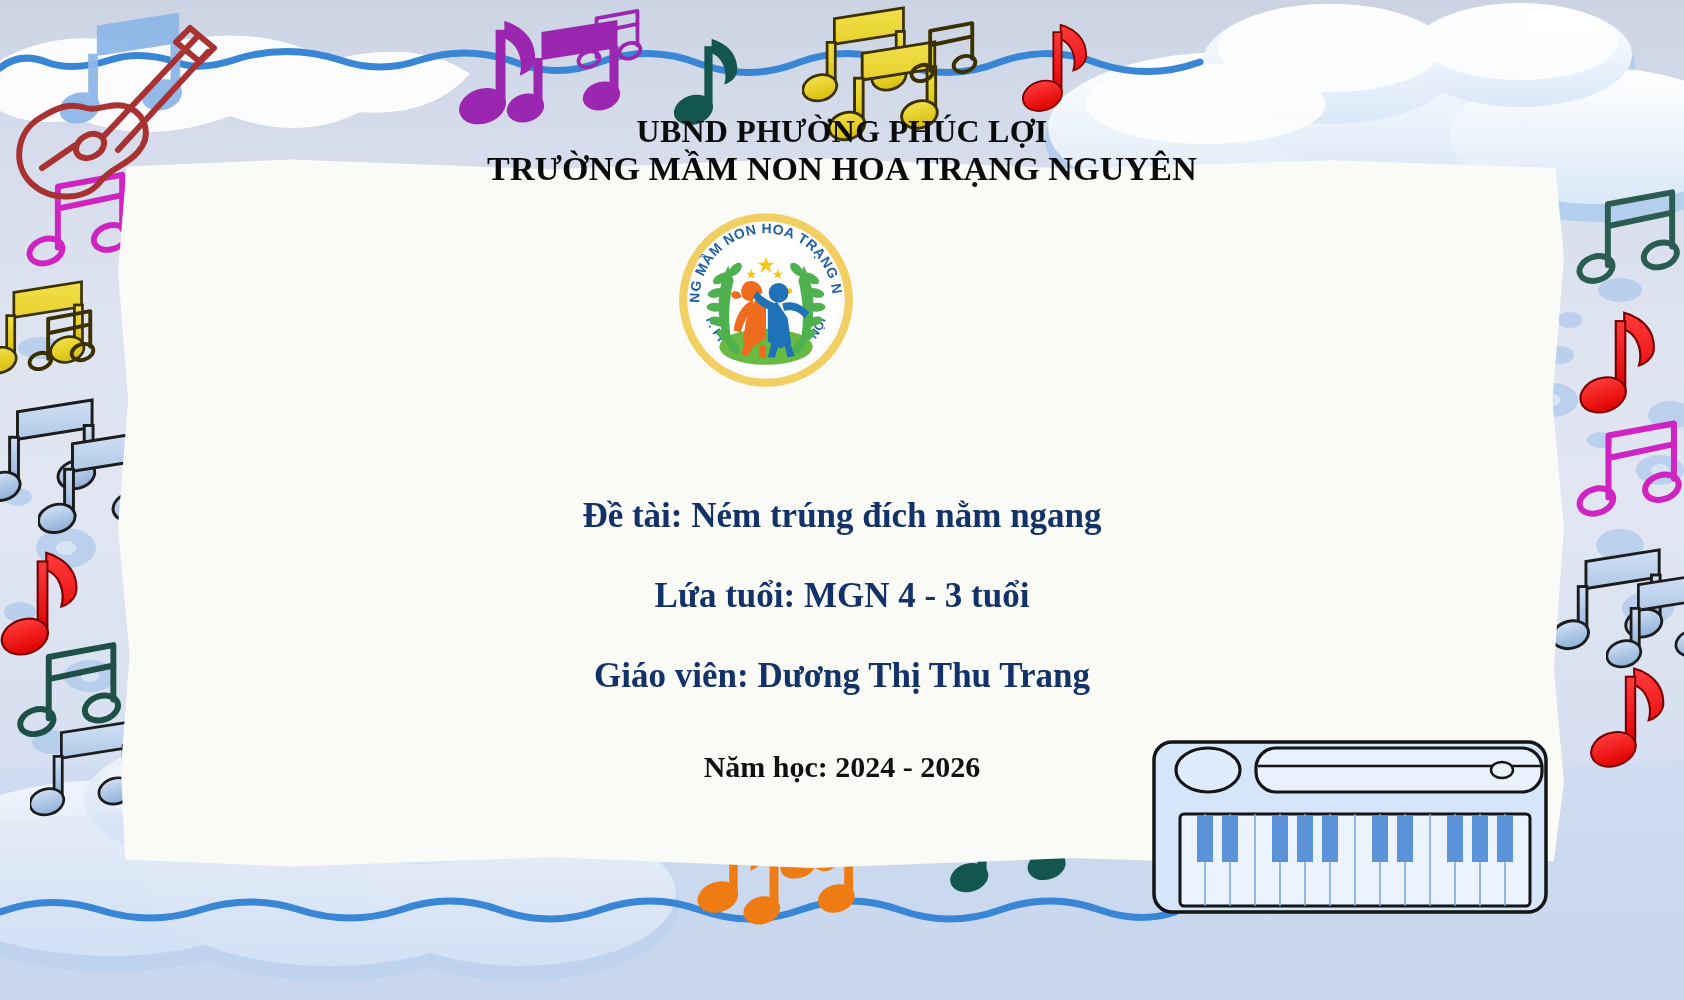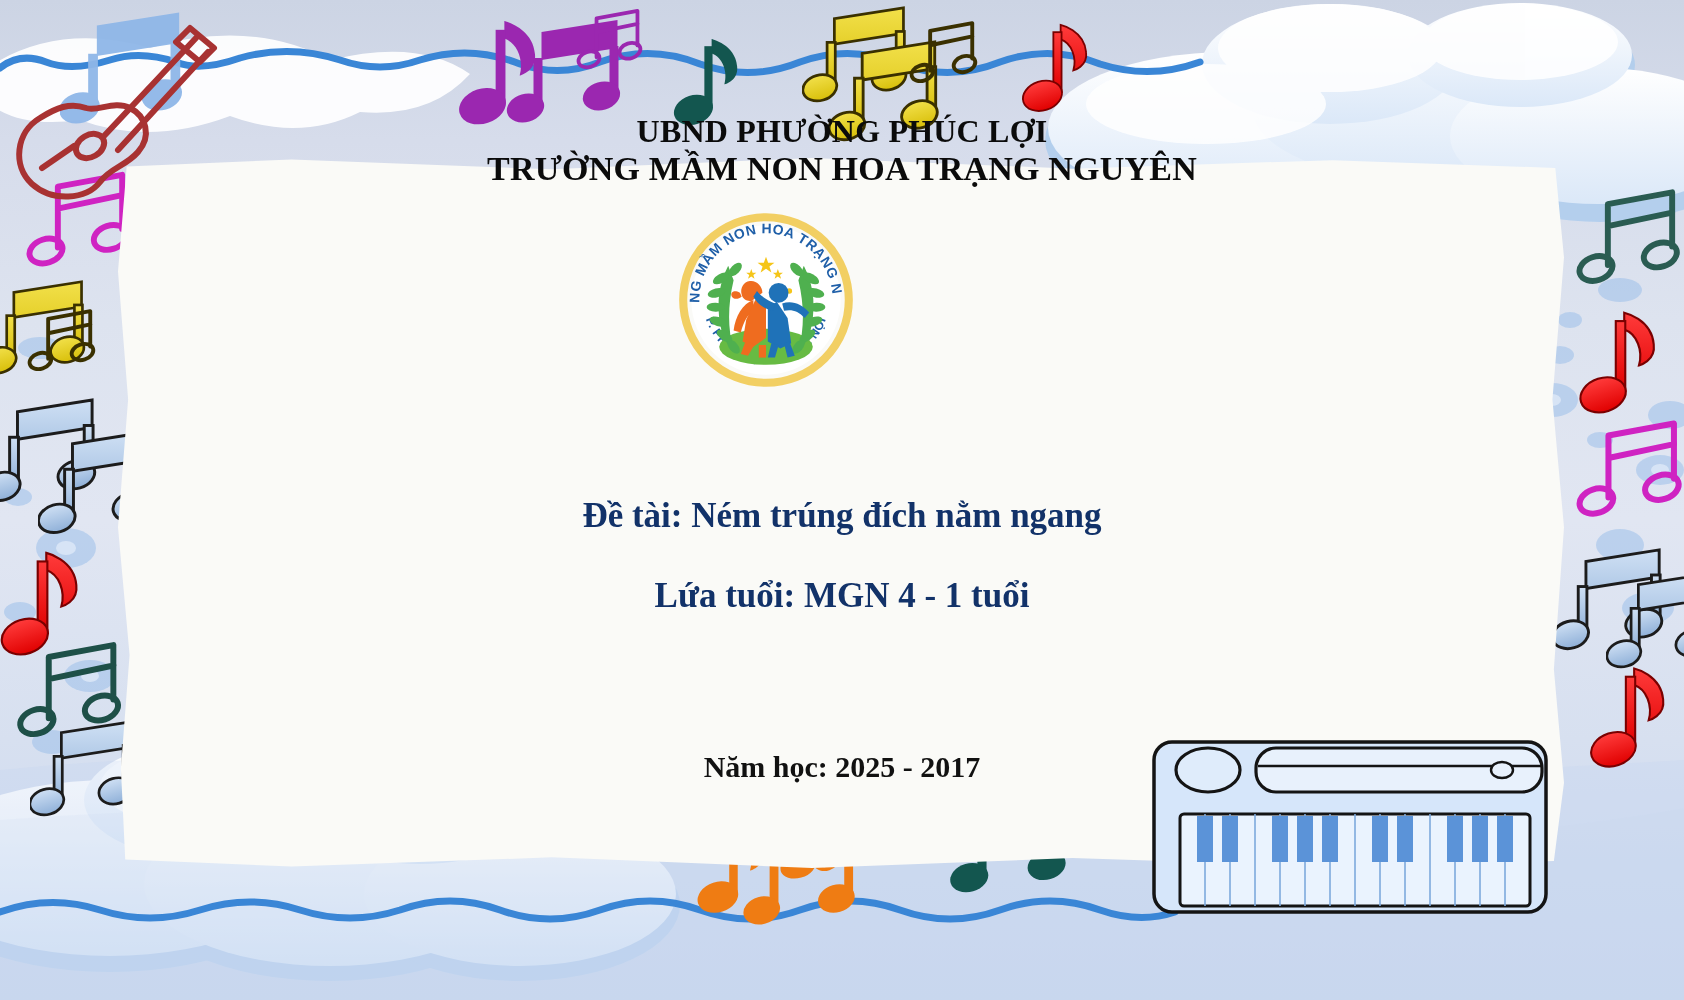--- a/index.html
+++ b/index.html
@@ -336,24 +336,25 @@
         <path d="M110 104 C102 100 94 96 90 90 L86 96 C90 104 98 110 108 112 Z"></path>
         <path d="M106 148 L102 164 L110 164 L114 150 Z"></path>
         <path d="M120 148 L124 164 L132 162 L126 146 Z"></path>
       </g>
     </svg>
   </div>
 
 
   <div id="info">
     <div class="row r1">Đề tài: Ném trúng đích nằm ngang</div>
-    <div class="row r2">Lứa tuổi: MGN 4  - 1 tuổi</div>
+    <div class="row r2">Lứa tuổi: MGN 4  - 3 tuổi</div>
+    <div class="row r3">Giáo viên: Dương Thị Thu Trang</div>
   </div>
 
-  <div id="year">Năm học: 2025 - 2017</div>
+  <div id="year">Năm học: 2024 - 2026</div>
 
   <svg style="position:absolute;left:1150px;top:728px;z-index:25;" width="400" height="190" viewBox="0 0 400 190">
     <rect x="4" y="14" width="392" height="170" rx="18" ry="18" fill="#d6e6fa" stroke="#141414" stroke-width="3.5"></rect>
     <rect x="106" y="20" width="286" height="44" rx="20" ry="20" fill="#e8f1fc" stroke="#141414" stroke-width="3.2"></rect>
     <line x1="108" y1="38" x2="392" y2="38" stroke="#141414" stroke-width="2.6"></line>
     <ellipse cx="58" cy="42" rx="32" ry="22" fill="#dfecfb" stroke="#141414" stroke-width="3.2"></ellipse>
     <ellipse cx="352" cy="42" rx="11" ry="8" fill="#e8f1fc" stroke="#141414" stroke-width="2.4"></ellipse>
     <rect x="30" y="86" width="350" height="92" rx="4" fill="#eaf3fe" stroke="#141414" stroke-width="3"></rect>
     <g stroke="#7da9dc" stroke-width="1.6">
       <line x1="55" y1="86" x2="55" y2="178"></line>

